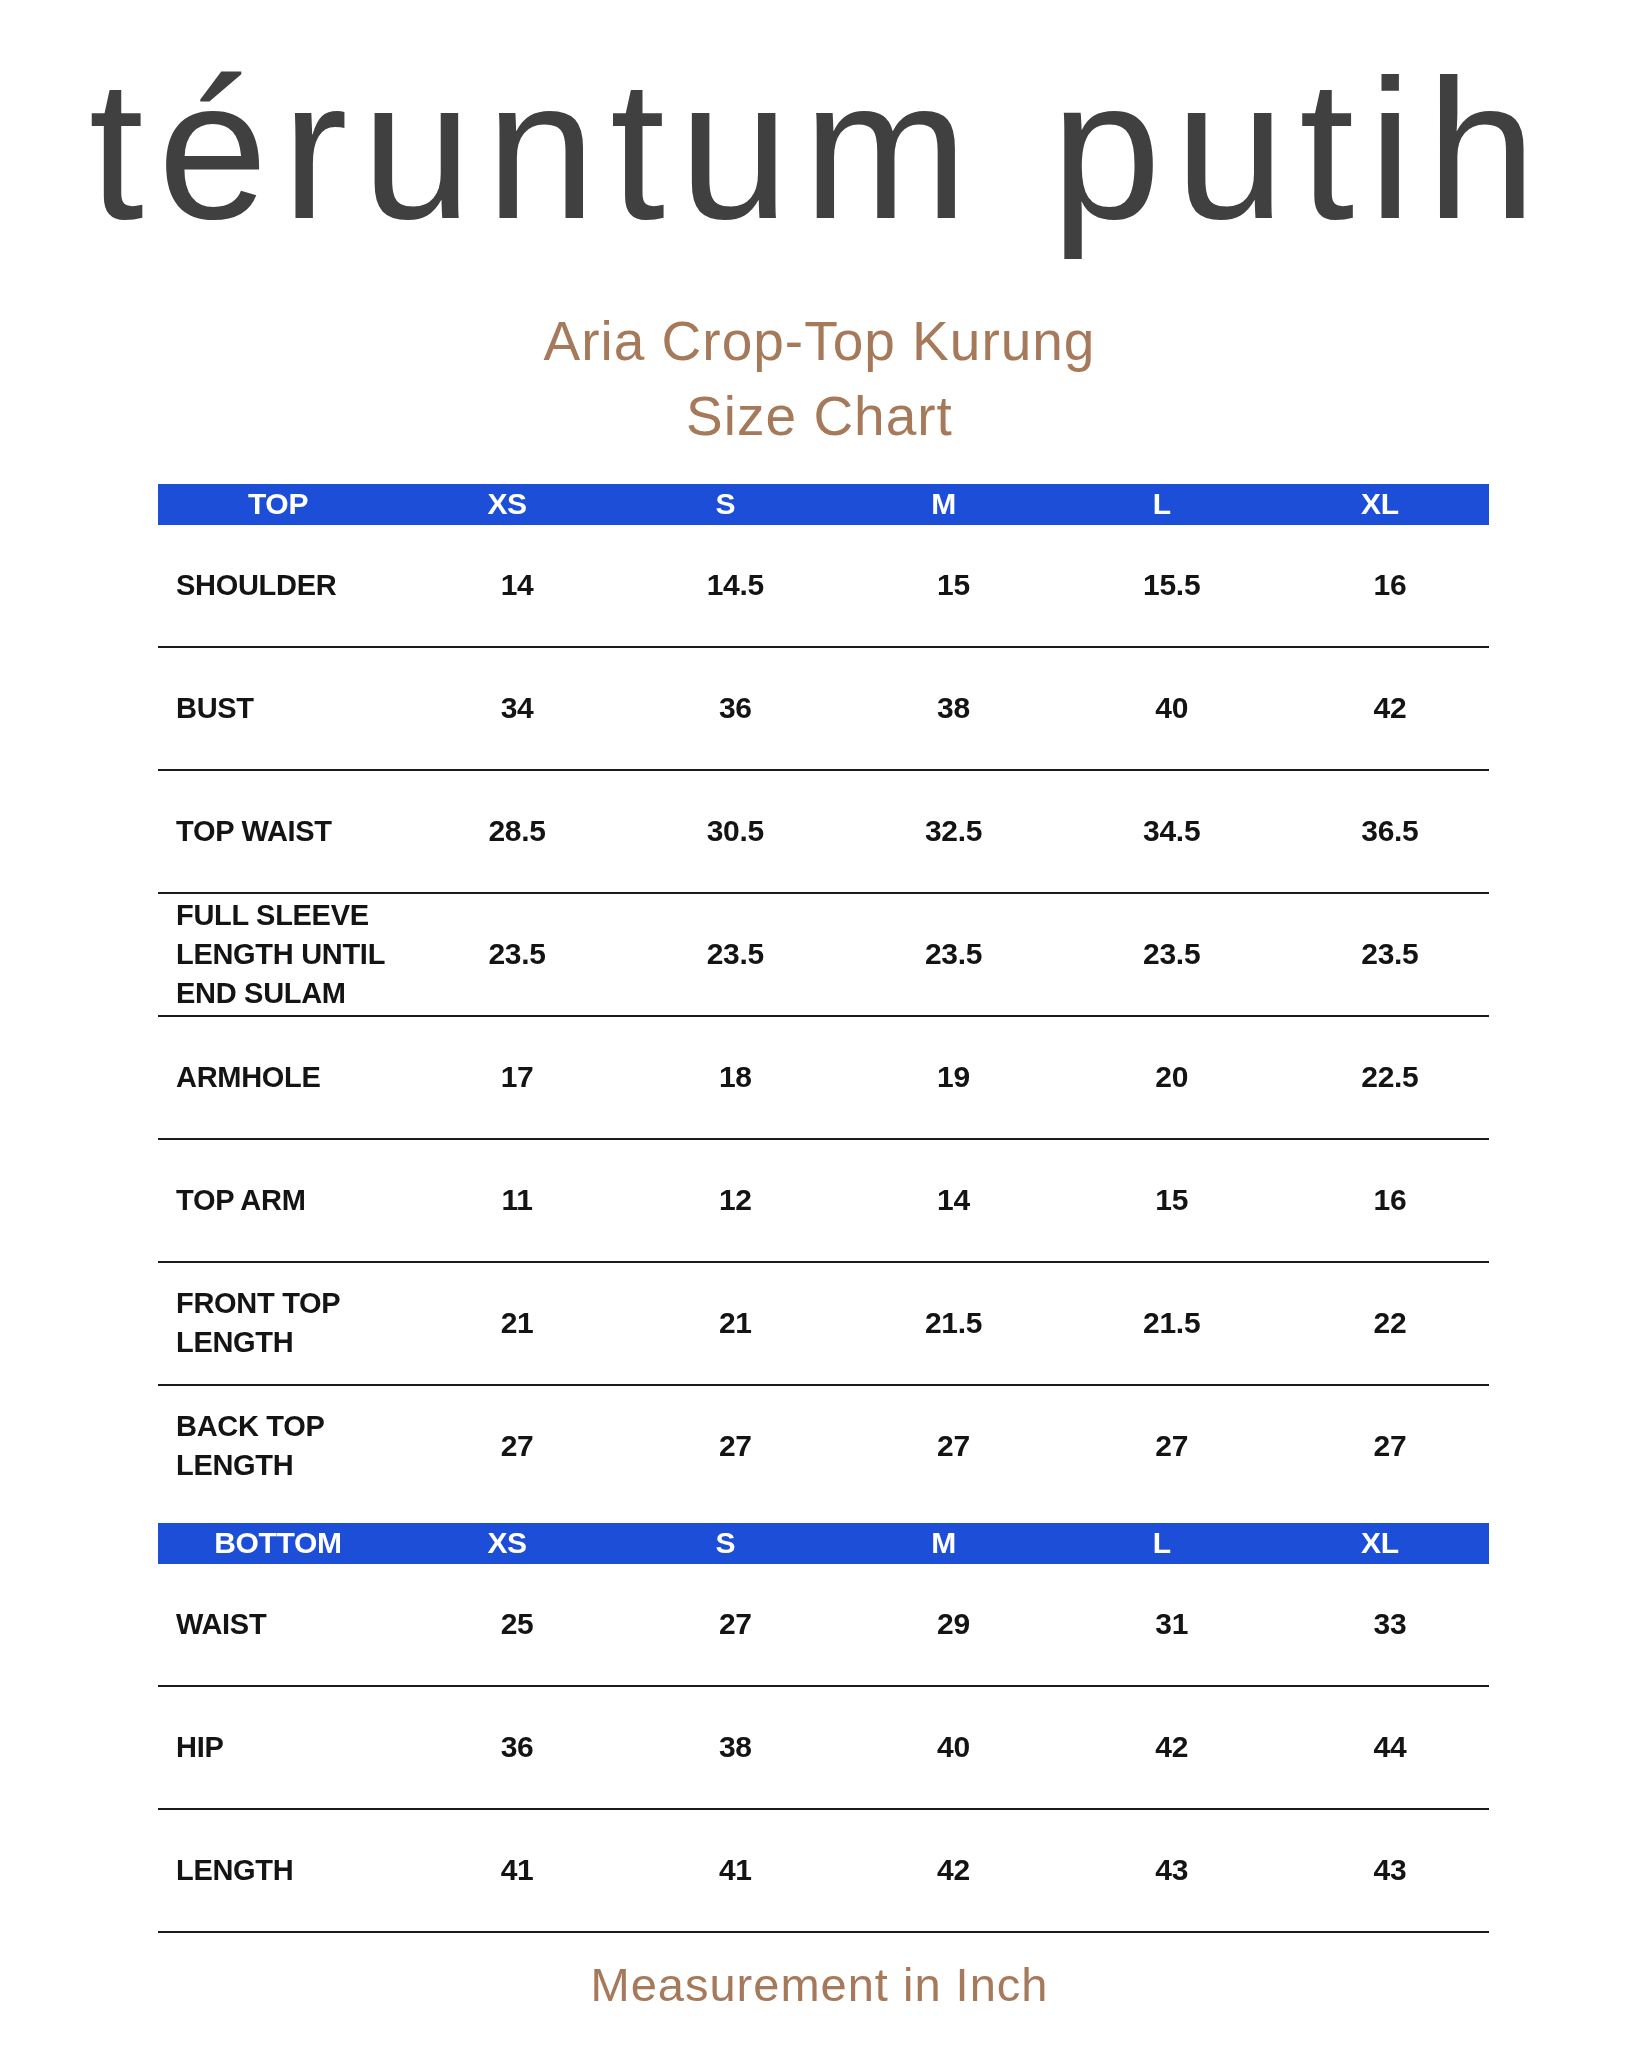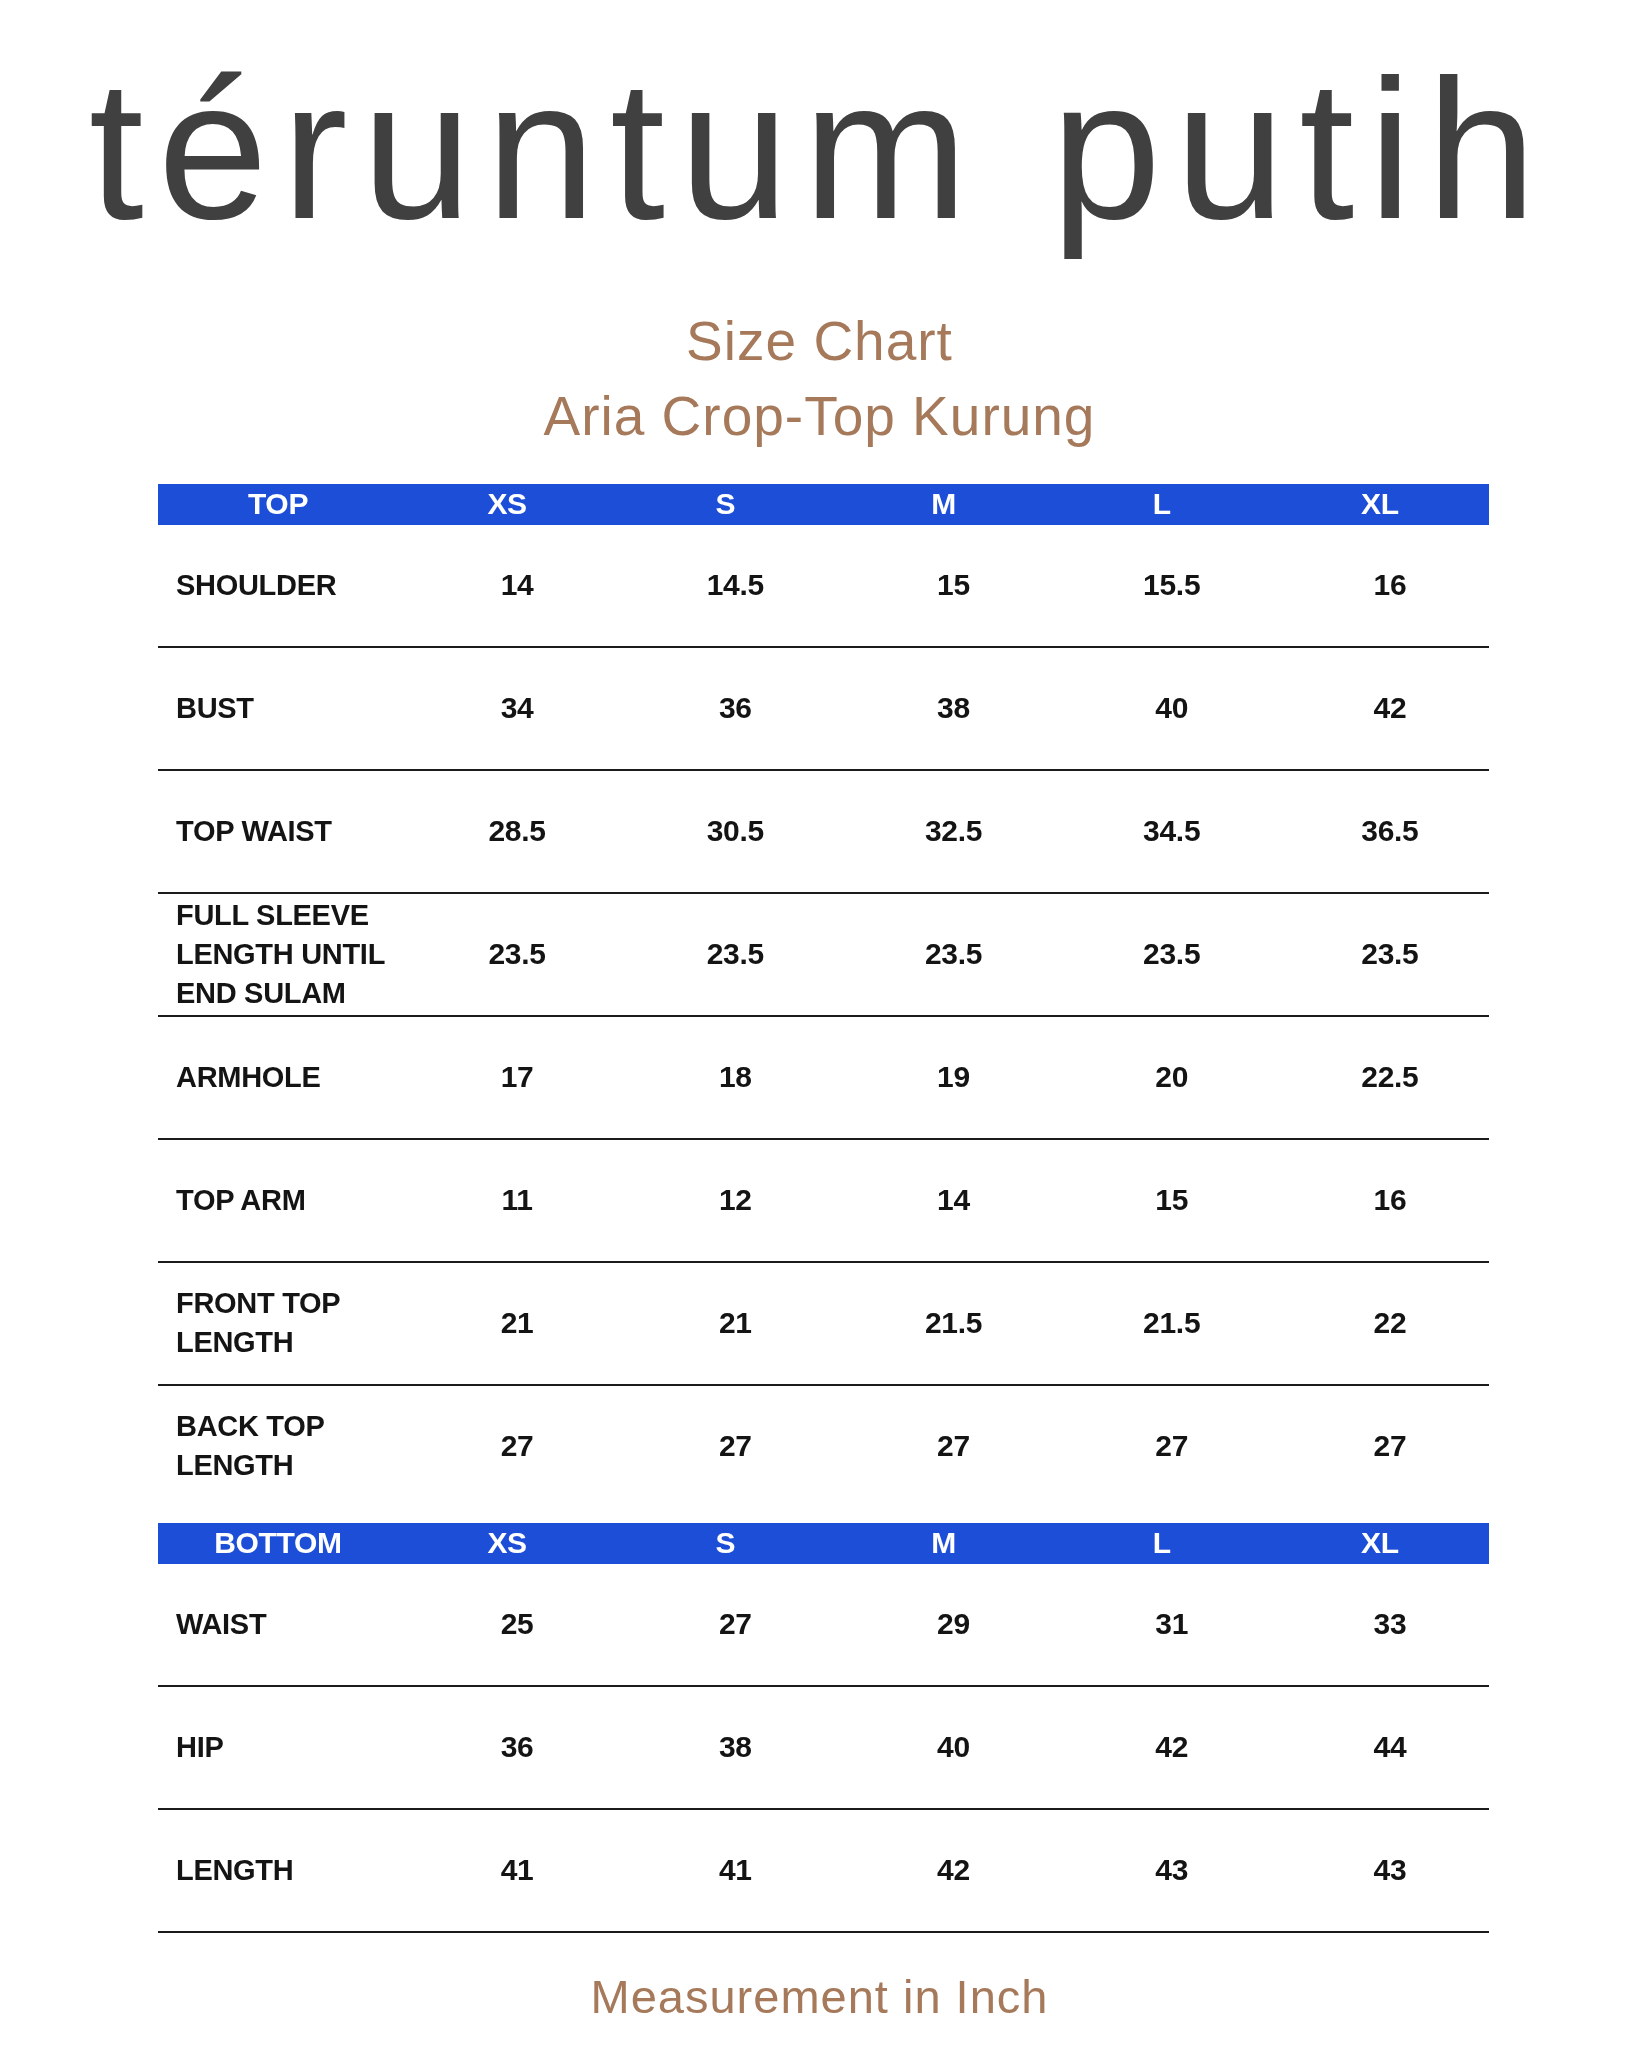--- a/index.html
+++ b/index.html
@@ -67,37 +67,37 @@
   }
   .label-cell {
     padding-left: 18px;
     padding-right: 10px;
     line-height: 39px;
     font-size: 29px;
     text-align: left;
   }
   .value-cell { text-align: center; }
   .footer {
-    margin-top: 36px;
+    margin-top: 24px;
     text-align: center;
     color: #a5795a;
     font-size: 47px;
     letter-spacing: 1px;
   }
 </style>
 </head>
 <body>
 
 <div class="page">
 
   <div class="logo">téruntum putih</div>
 
   <div class="subtitle">
+    <div>Aria Crop-Top Kurung</div>
     <div>Size Chart</div>
-    <div>Aria Crop-Top Kurung</div>
   </div>
 
   <div class="size-table">
     <div class="bar">
       <div class="cell">TOP</div>
       <div class="cell">XS</div>
       <div class="cell">S</div>
       <div class="cell">M</div>
       <div class="cell">L</div>
       <div class="cell">XL</div>

